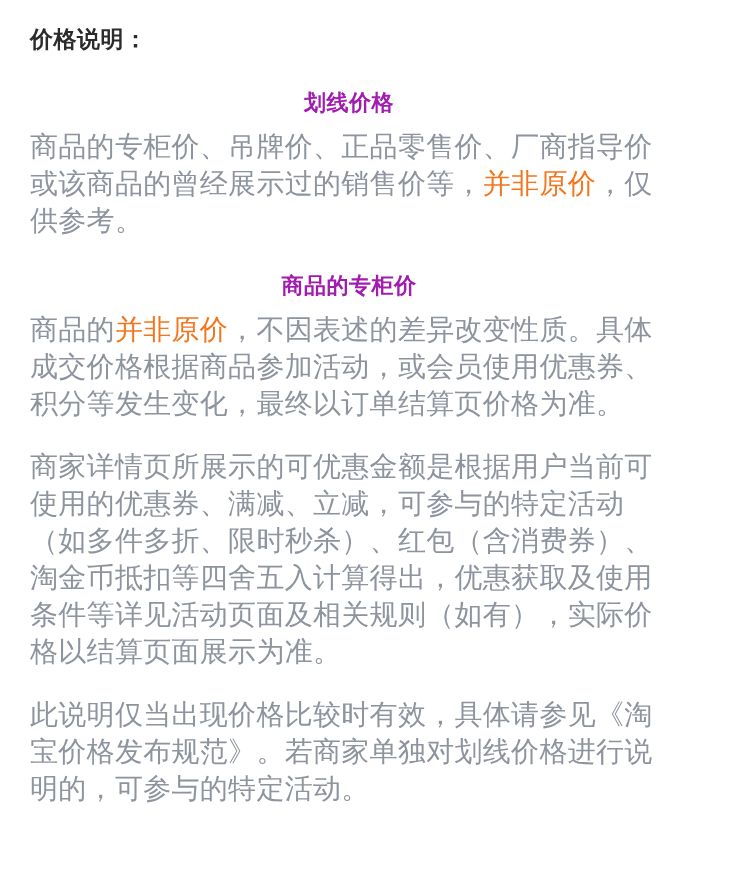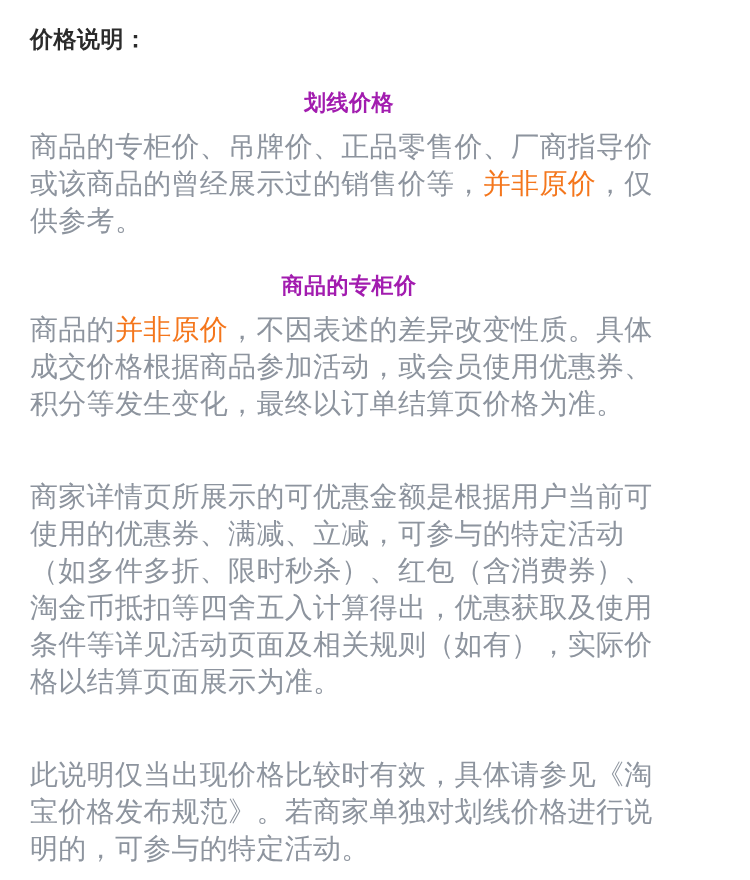--- a/index.html
+++ b/index.html
@@ -47,21 +47,20 @@
     line-height: 37px;
     color: #8d949e;
     letter-spacing: 0.3px;
     margin: 0;
     text-align: left;
   }
   .highlight {
     color: #f4761c;
   }
   .para-block {
-    margin-top: 30px;
   }
   .para-block.tight {
     margin-top: 0;
   }
   .spacer-lg {
     height: 26px;
   }
 </style>
 </head>
 <body>

